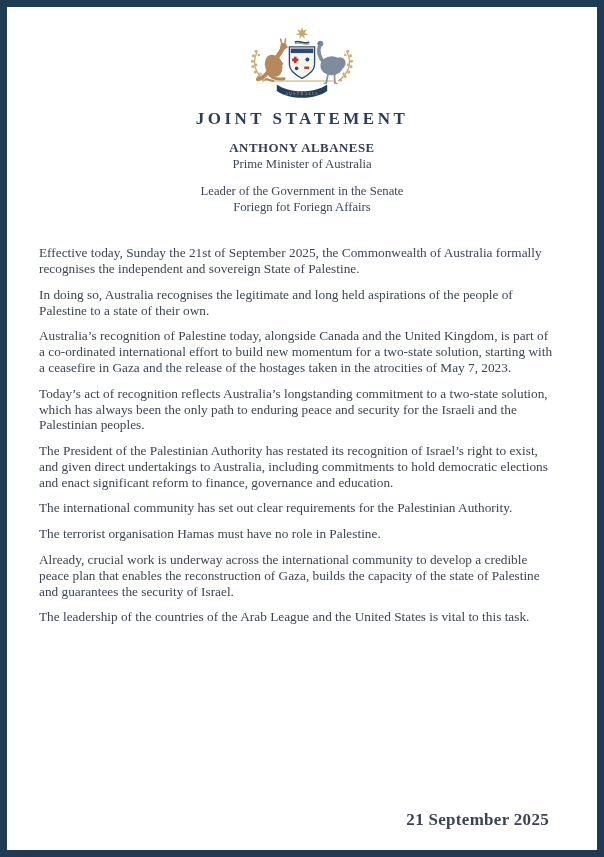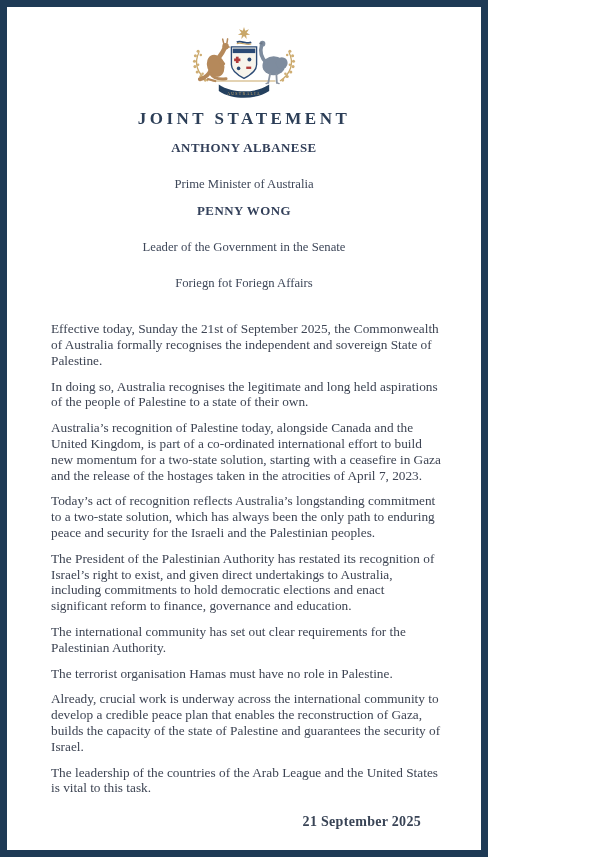--- a/index.html
+++ b/index.html
@@ -1,41 +1,41 @@
 <!DOCTYPE html>
 <html><head>
 <meta charset="utf-8">
 <style>
   html,body{margin:0;padding:0;background:#ffffff;}
   .document{
-    width:488px;height:857px;box-sizing:border-box;
+    width:604px;height:857px;box-sizing:border-box;
     border:7px solid #1e3a55;background:#ffffff;
     position:relative;overflow:hidden;
     font-family:"Liberation Serif", serif;
   }
   .header{text-align:center;padding-top:18px;}
   .arms{display:block;margin:0 auto;}
   .title{
     font-size:17px;font-weight:bold;letter-spacing:3.5px;
     color:#2c3e57;margin-top:8px;
   }
   .signatory{margin-top:11px;}
   .sig-name{
     font-size:12.9px;font-weight:bold;color:#33405a;
     letter-spacing:0.5px;line-height:1.25;
   }
-  .sig-title{font-size:12.7px;color:#3e4759;line-height:1.26;margin-top:20px;}
-  .body-text{padding:30px 40px 0 44px;}
+  .sig-title{font-size:12.7px;color:#3e4759;line-height:1.26;}
+  .body-text{padding:30px 40px 0 32px;}
   p.para{
     font-size:13.3px;line-height:15.8px;color:#3d4453;
     margin:0 0 10px 0;text-align:left;
   }
   .footer-date{
-    position:absolute;right:60px;bottom:20px;
-    font-size:14px;font-weight:bold;color:#394456;letter-spacing:0.3px;
+    position:absolute;right:48px;bottom:20px;
+    font-size:17px;font-weight:bold;color:#394456;letter-spacing:0.3px;
   }
 </style>
 </head>
 <body>
 
 <div class="document">
 
   <div class="header">
 
     <svg class="arms" width="126" height="76" viewBox="0 0 140 84" aria-hidden="true">
@@ -113,31 +113,30 @@
     </svg>
 
     <div class="title">JOINT STATEMENT</div>
 
     <div class="signatory">
       <div class="sig-name">ANTHONY ALBANESE</div>
       <div class="sig-title">Prime Minister of Australia</div>
     </div>
 
     <div class="signatory">
-      <div class="sig-name">PENNY WONG</div>
       <div class="sig-title">Leader of the Government in the Senate</div>
       <div class="sig-title">Foriegn fot Foriegn Affairs</div>
     </div>
 
   </div>
 
   <div class="body-text">
     <p class="para">Effective today, Sunday the 21st of September 2025, the Commonwealth of Australia formally recognises the independent and sovereign State of Palestine.</p>
     <p class="para">In doing so, Australia recognises the legitimate and long held aspirations of the people of Palestine to a state of their own.</p>
-    <p class="para">Australia’s recognition of Palestine today, alongside Canada and the United Kingdom, is part of a co-ordinated international effort to build new momentum for a two-state solution, starting with a ceasefire in Gaza and the release of the hostages taken in the atrocities of April 7, 2023.</p>
+    <p class="para">Australia’s recognition of Palestine today, alongside Canada and the United Kingdom, is part of a co-ordinated international effort to build new momentum for a two-state solution, starting with a ceasefire in Gaza and the release of the hostages taken in the atrocities of May 7, 2023.</p>
     <p class="para">Today’s act of recognition reflects Australia’s longstanding commitment to a two-state solution, which has always been the only path to enduring peace and security for the Israeli and the Palestinian peoples.</p>
     <p class="para">The President of the Palestinian Authority has restated its recognition of Israel’s right to exist, and given direct undertakings to Australia, including commitments to hold democratic elections and enact significant reform to finance, governance and education.</p>
     <p class="para">The international community has set out clear requirements for the Palestinian Authority.</p>
     <p class="para">The terrorist organisation Hamas must have no role in Palestine.</p>
     <p class="para">Already, crucial work is underway across the international community to develop a credible peace plan that enables the reconstruction of Gaza, builds the capacity of the state of Palestine and guarantees the security of Israel.</p>
     <p class="para">The leadership of the countries of the Arab League and the United States is vital to this task.</p>
   </div>
 
   <div class="footer-date">21 September 2025</div>
 

